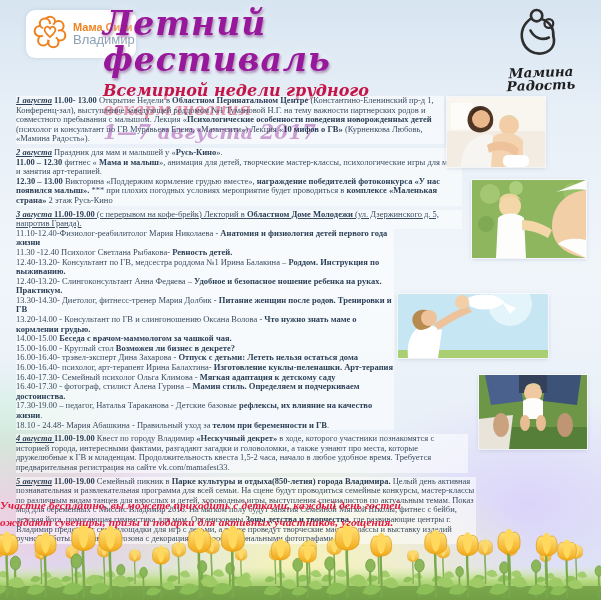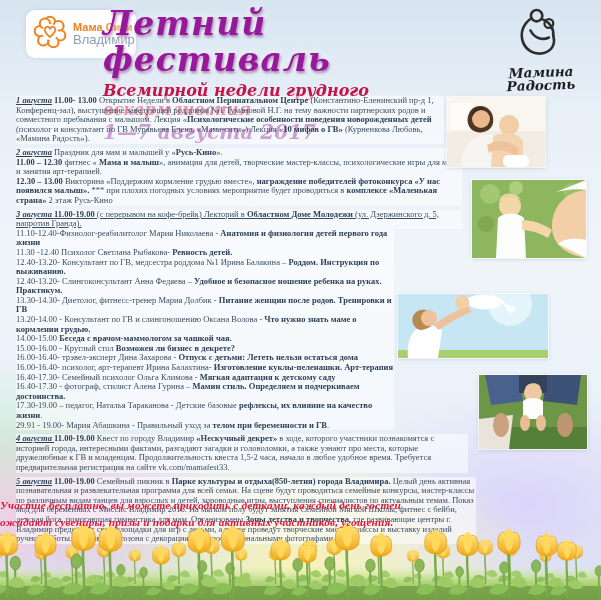--- a/index.html
+++ b/index.html
@@ -117,21 +117,21 @@
         <p class="para"><span>12.40-13.20- Слингоконсультант Анна Федяева – </span><span class="f-b">Удобное и безопасное ношение ребенка на руках. Практикум.</span></p>
         <p class="para"><span>13.30-14.30- Диетолог, фитнесс-тренер Мария Долбик - </span><span class="f-b">Питание женщин после родов. Тренировки и ГВ</span></p>
         <p class="para"><span>13.20-14.00 - Консультант по ГВ и слингоношению Оксана Волова - </span><span class="f-b">Что нужно знать маме о кормлении грудью.</span></p>
         <p class="para"><span>14.00-15.00  </span><span class="f-b">Беседа с врачом-маммологом за чашкой чая.</span></p>
         <p class="para"><span>15.00-16.00 - Круглый стол </span><span class="f-b">Возможен ли бизнес в декрете?</span></p>
         <p class="para"><span>16.00-16.40- трэвел-эксперт Дина Захарова - </span><span class="f-b">Отпуск с детьми: Лететь нельзя остаться дома</span></p>
         <p class="para"><span>16.00-16.40- психолог, арт-терапевт Ирина Балахтина- </span><span class="f-b">Изготовление куклы-пеленашки. Арт-терапия</span></p>
         <p class="para"><span>16.40-17.30- Семейный психолог Ольга Климова - </span><span class="f-b">Мягкая адаптация к детскому саду</span></p>
         <p class="para"><span>16.40-17.30 - фотограф, стилист Алена Гурина – </span><span class="f-b">Мамин стиль. Определяем и подчеркиваем достоинства.</span></p>
         <p class="para"><span>17.30-19.00 – педагог, Наталья Тараканова - Детские базовые </span><span class="f-b">рефлексы, их влияние на качество жизни</span><span>.</span></p>
-        <p class="para"><span>29.91 - 19.00- Мария Абашкина - Правильный уход за </span><span class="f-b">телом при беременности и ГВ</span><span>.</span></p>
+        <p class="para"><span>18.10 - 24.48- Мария Абашкина - Правильный уход за </span><span class="f-b">телом при беременности и ГВ</span><span>.</span></p>
       </div>
       <div class="section sec4">
         <p class="para"><span class="f-b f-u f-i">4 августа </span><span class="f-b">11.00-19.00</span><span> Квест по городу Владимир </span><span class="f-b">«Нескучный декрет»</span><span> в ходе, которого участники познакомятся с историей города, интересными фактами, разгадают загадки и головоломки, а также узнают про места, которые дружелюбные к  ГВ и младенцам. Продолжительность квеста 1,5-2 часа, начало в любое удобное время. Требуется предварительная  регистрация на сайте vk.com/mamafest33.</span></p>
       </div>
       <div class="section sec5">
         <p class="para"><span class="f-b f-u f-i">5 августа</span><span class="f-b"> 11.00-19.00</span><span> Семейный пикник в </span><span class="f-b">Парке культуры и отдыха(850-летия) города Владимира.</span><span> Целый день активная познавательная и развлекательная  программа для всей семьи. На сцене будут проводиться семейные  конкурсы, мастер-классы по различным видам танцев для взрослых и детей, хороводные игры, выступления специалистов по актуальным темам. Показ мод для беременных с Миссис Владимир  2016. На мягком полу будут занятия Семейной Мягкой Школы, фитнес с бейби, детская йога, помогающая гимнастика для мам.  Организованы </span><span class="f-b">Зоны детства и творчества</span><span>, где развивающие  центры г. Владимир представят свои площадки для игр с детьми, а также проведут творческие мастер-классы и выставку изделий ручной работы. Красивая фотозона с декорациями и профессиональными фотографами.</span></p>
       </div>
     </div>
 
   <div class="photo" id="photo1">

